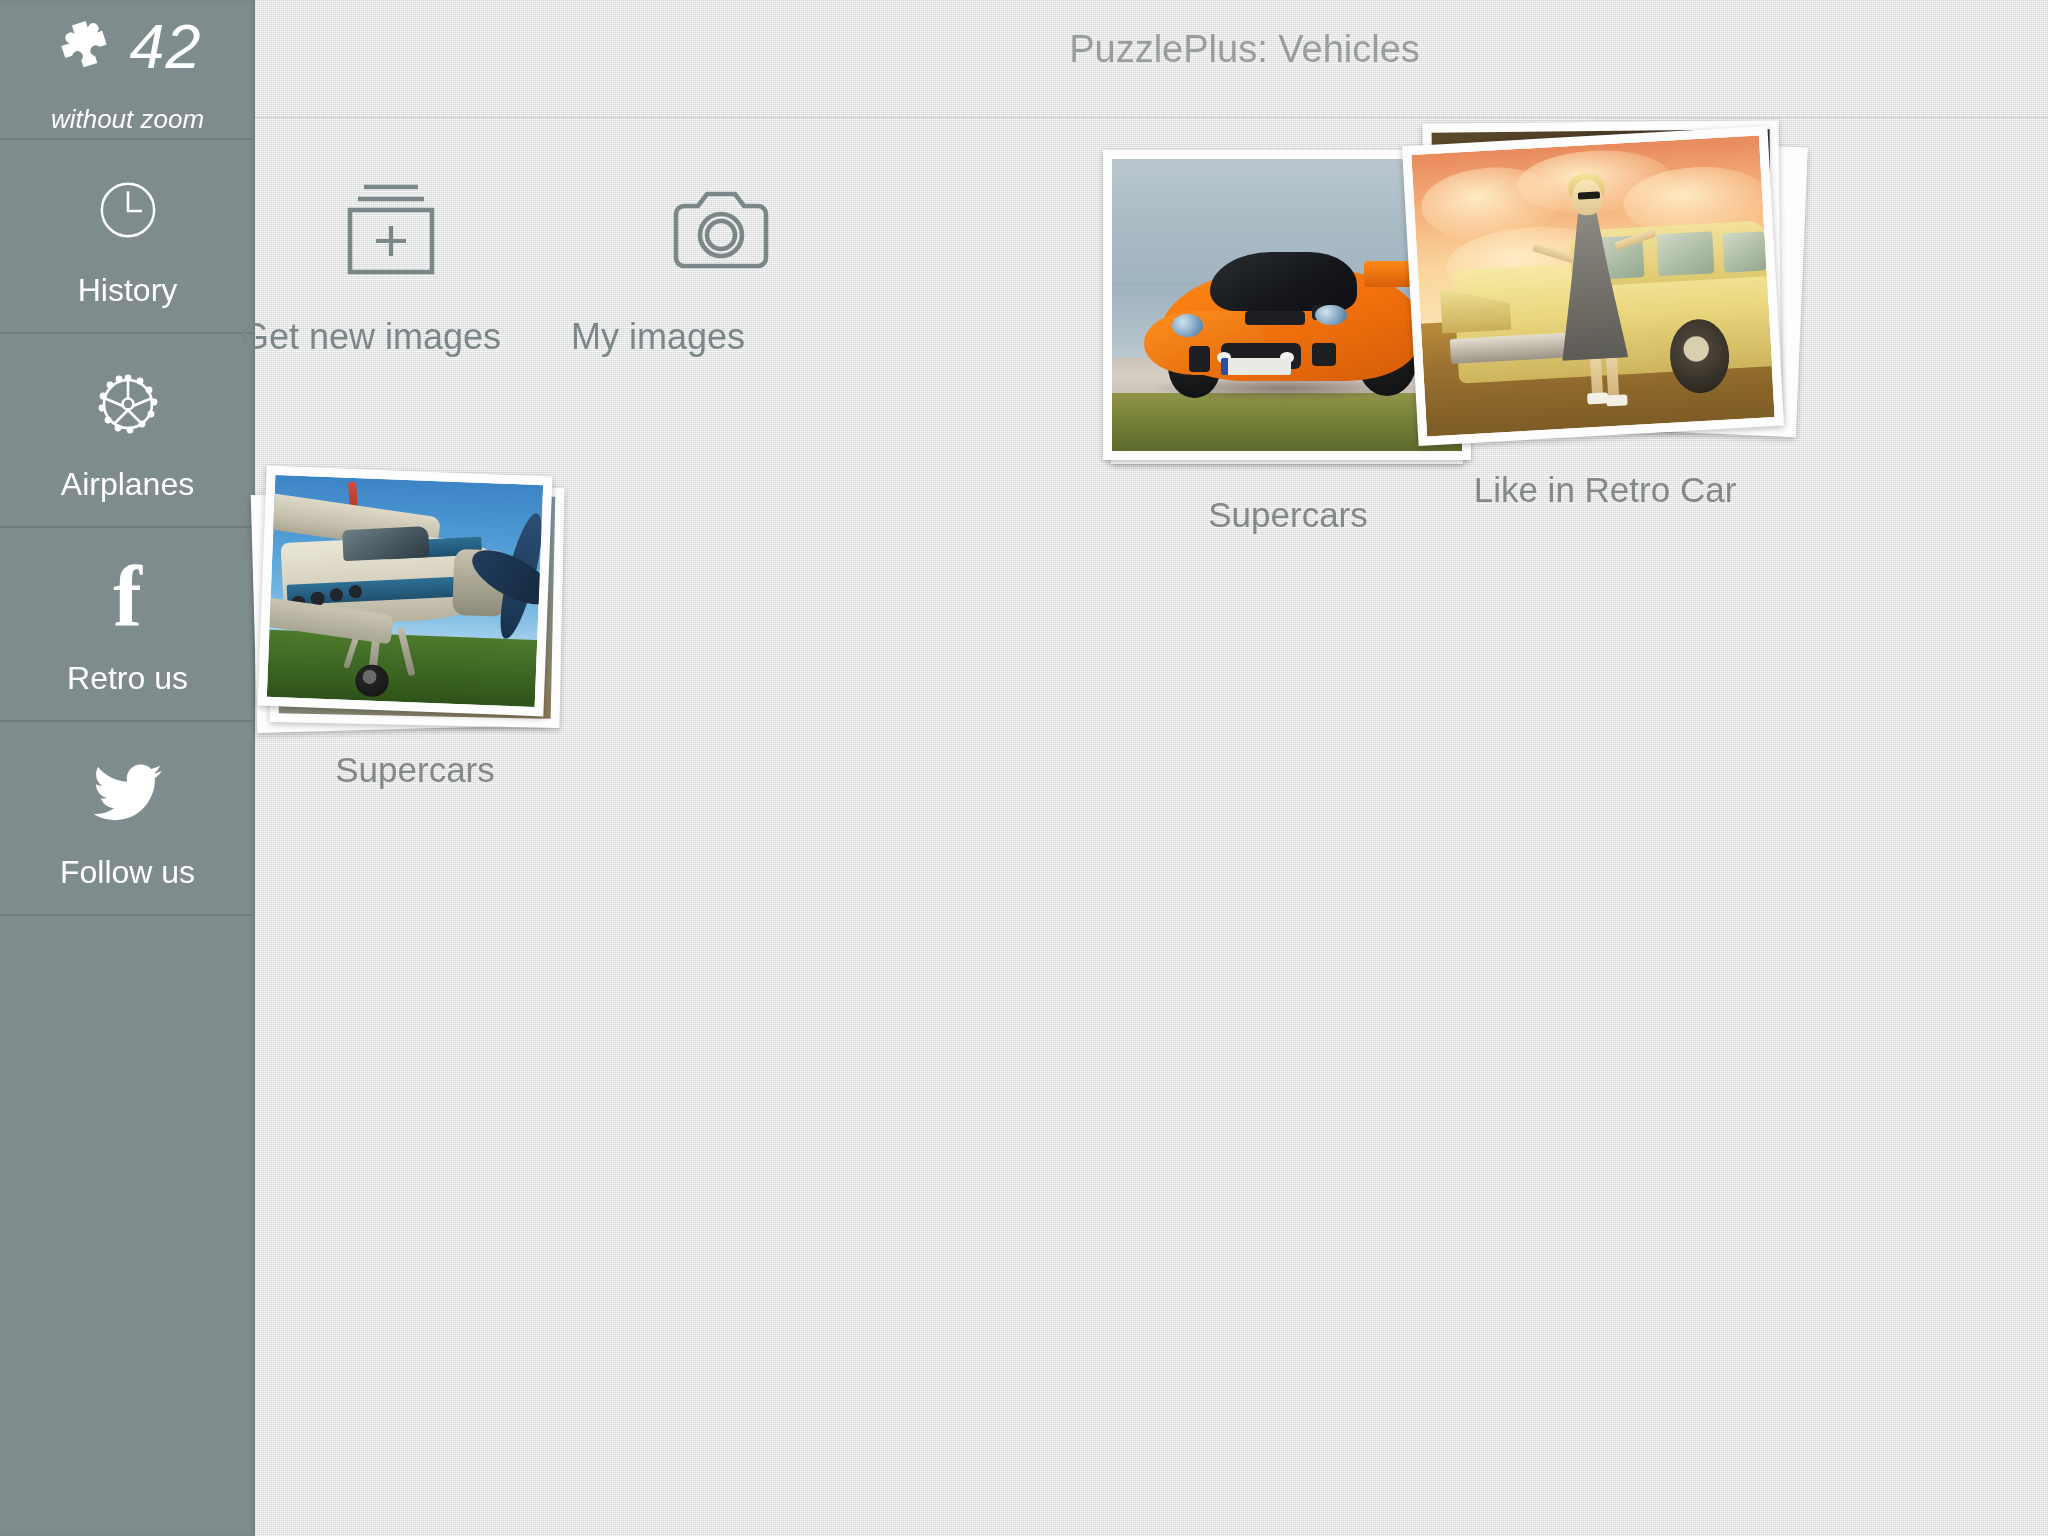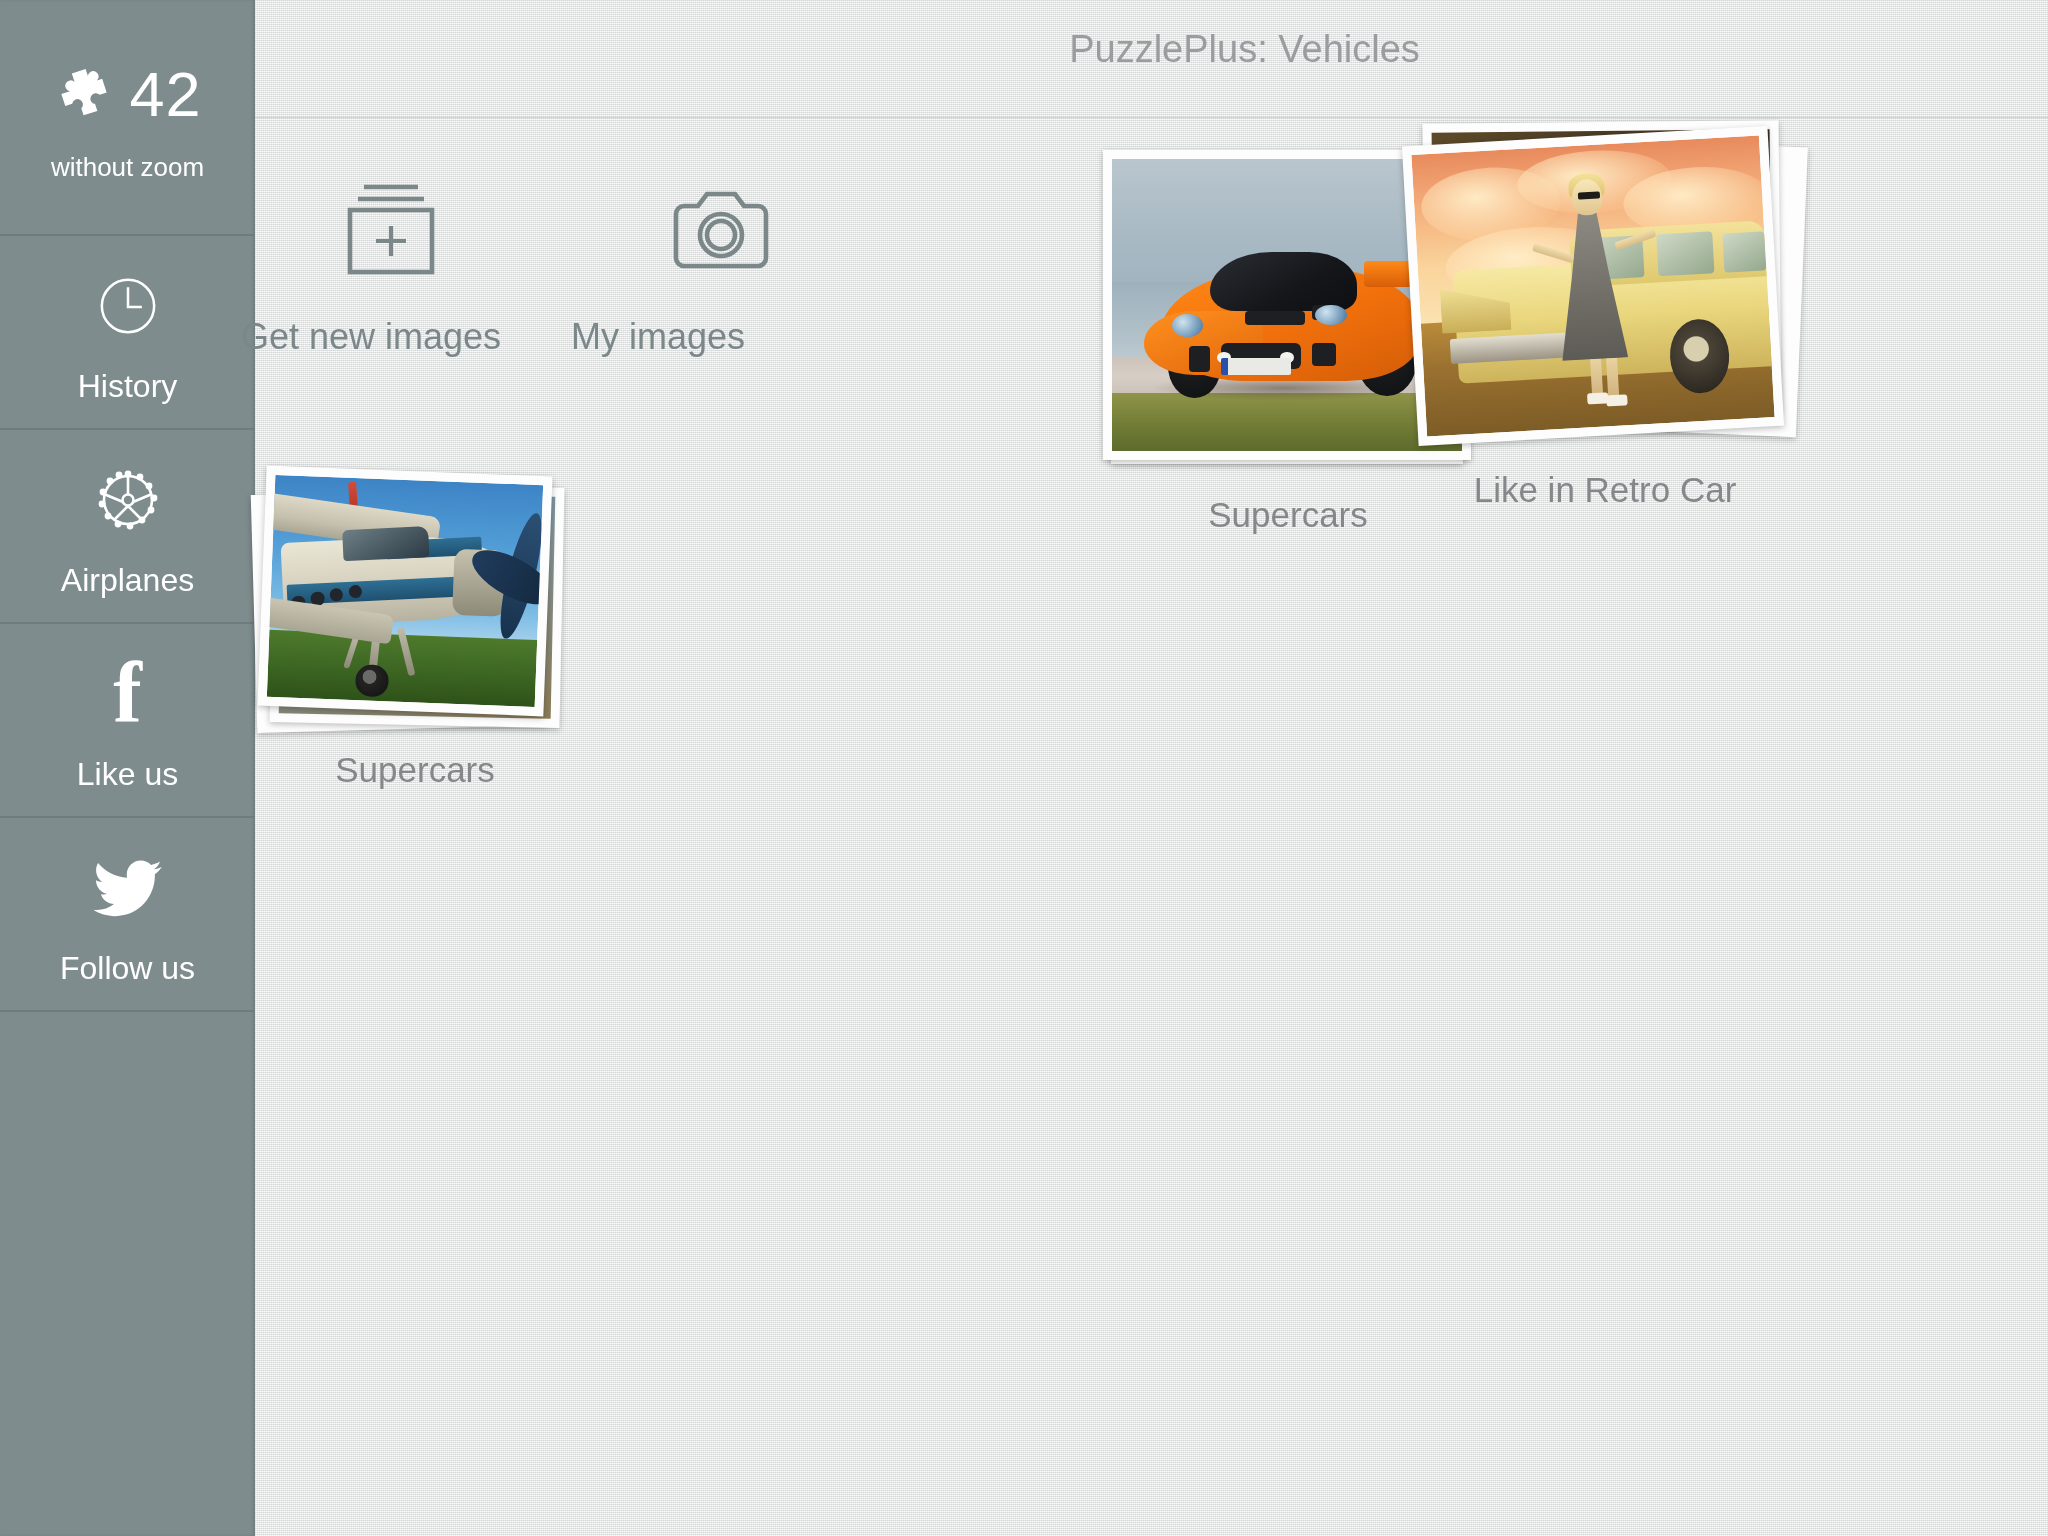--- a/index.html
+++ b/index.html
@@ -39,21 +39,22 @@
     width: 100%;
     border-bottom: 2px solid #6e7c7d;
     color: #ffffff;
     text-align: center;
     display: flex;
     flex-direction: column;
     align-items: center;
     justify-content: center;
   }
   #side-header {
-    height: 236px;
+    height: 140px;
+    font-style: italic;
   }
   .header-row {
     display: flex;
     align-items: center;
     justify-content: center;
     gap: 18px;
     height: 86px;
   }
   .piece-count {
     font-size: 63px;
@@ -340,21 +341,21 @@
         </svg>
       </div>
       <div class="menu-label">Airplanes</div>
     </div>
 
 
     <div class="side-cell menu-cell">
       <div class="menu-icon">
         <span class="fb-glyph">f</span>
       </div>
-      <div class="menu-label">Like us</div>
+      <div class="menu-label">Retro us</div>
     </div>
 
     <div class="side-cell menu-cell">
       <div class="menu-icon">
         <svg width="70" height="58" viewBox="0 0 72 60" aria-hidden="true">
           <path fill="#ffffff" d="M71 8.3c-2.6 1.2-5.4 2-8.3 2.3 3-1.8 5.3-4.6 6.4-8-2.8 1.7-5.9 2.9-9.2 3.5C57.2 3.2 53.4 1.5 49.2 1.5c-8 0-14.5 6.5-14.5 14.5 0 1.1.1 2.2.4 3.3C23 18.7 12.2 12.9 5 4.1c-1.3 2.2-2 4.8-2 7.5 0 5 2.6 9.5 6.5 12.1-2.4-.1-4.6-.7-6.6-1.8v.2c0 7 5 12.9 11.6 14.2-1.2.3-2.5.5-3.8.5-.9 0-1.8-.1-2.7-.3 1.8 5.8 7.2 10 13.6 10.1-5 3.9-11.2 6.2-18 6.2-1.2 0-2.3-.1-3.5-.2 6.4 4.1 14.1 6.5 22.3 6.5 26.8 0 41.4-22.2 41.4-41.4 0-.6 0-1.3-.1-1.9 2.9-2 5.3-4.6 7.3-7.5z"></path>
         </svg>
       </div>
       <div class="menu-label">Follow us</div>
     </div>

